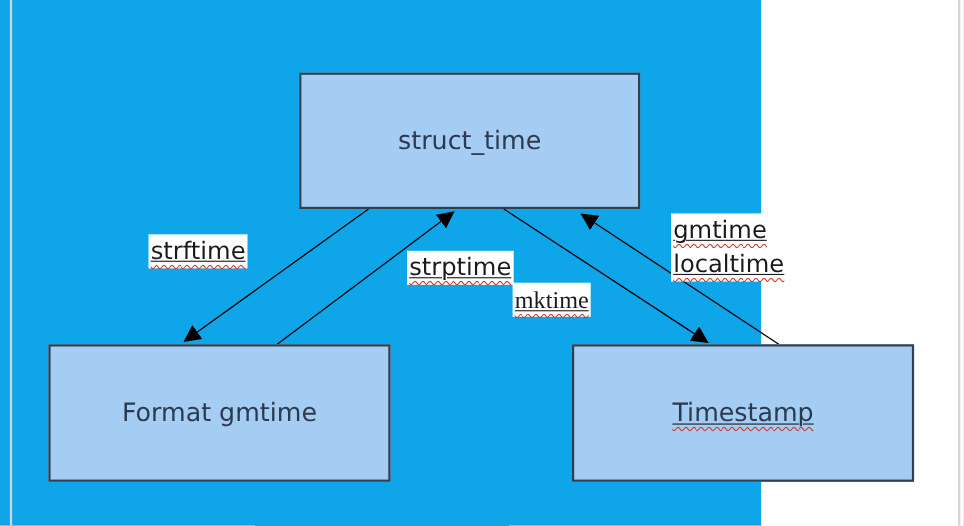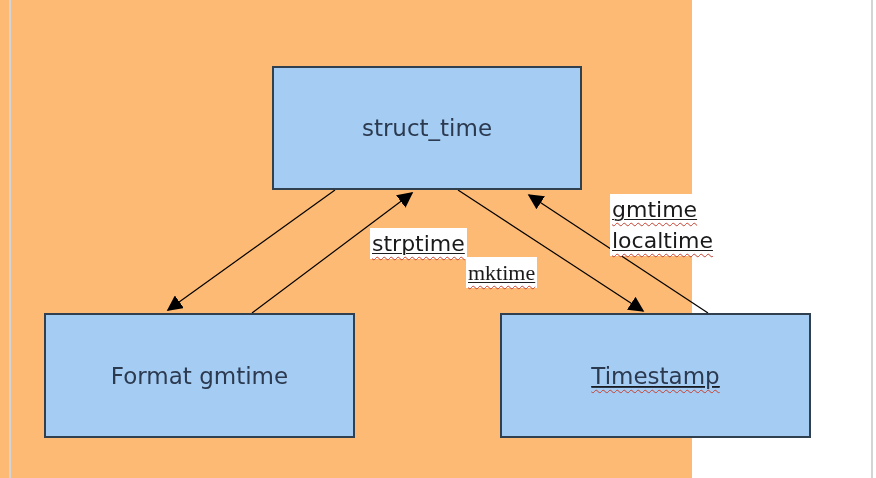--- a/index.html
+++ b/index.html
@@ -8,21 +8,21 @@
     width: 876px;
     height: 478px;
     background: #ffffff;
     font-family: "DejaVu Sans", "Liberation Sans", sans-serif;
     overflow: hidden;
   }
   .stage {
     position: relative;
     width: 692px;
     height: 478px;
-    background: #fdba74;
+    background: #0ea5e9;
   }
   .frame-edge {
     position: absolute;
     top: 0;
     width: 2px;
     height: 478px;
     background: #d4d4d4;
   }
   .frame-edge.left  { left: 9px; }
   .frame-edge.right { left: 871px; }
@@ -41,21 +41,21 @@
     border: 2px solid #31404f;
     box-sizing: border-box;
     display: flex;
     align-items: center;
     justify-content: center;
     color: #2c3a50;
     font-size: 23px;
   }
   .node-struct-time   { left: 272px; top: 66px;  width: 310px; height: 124px; }
   .node-format-string { left: 44px;  top: 313px; width: 311px; height: 125px; }
-  .node-timestamp     { left: 500px; top: 313px; width: 311px; height: 125px; text-decoration: underline; }
+  .node-timestamp     { left: 520px; top: 313px; width: 311px; height: 125px; }
 
   .edge-label {
     position: absolute;
     color: #1a1a1a;
     font-size: 22px;
     line-height: 31px;
     white-space: nowrap;
     background: #ffffff;
     padding: 0 2px;
   }
@@ -105,20 +105,23 @@
   </div>
 
   <div class="node node-format-string">
     <span>Format gmtime</span>
   </div>
 
   <div class="node node-timestamp">
     <span class="misspelled"><span class="u">Timestamp</span></span>
   </div>
 
+  <div class="edge-label lbl-strftime">
+    <span class="misspelled"><span class="u">strftime</span></span>
+  </div>
 
   <div class="edge-label lbl-strptime">
     <span class="misspelled"><span class="u">strptime</span></span>
   </div>
 
   <div class="edge-label lbl-mktime">
     <span class="misspelled"><span class="u">mktime</span></span>
   </div>
 
   <div class="edge-label lbl-localtime">

